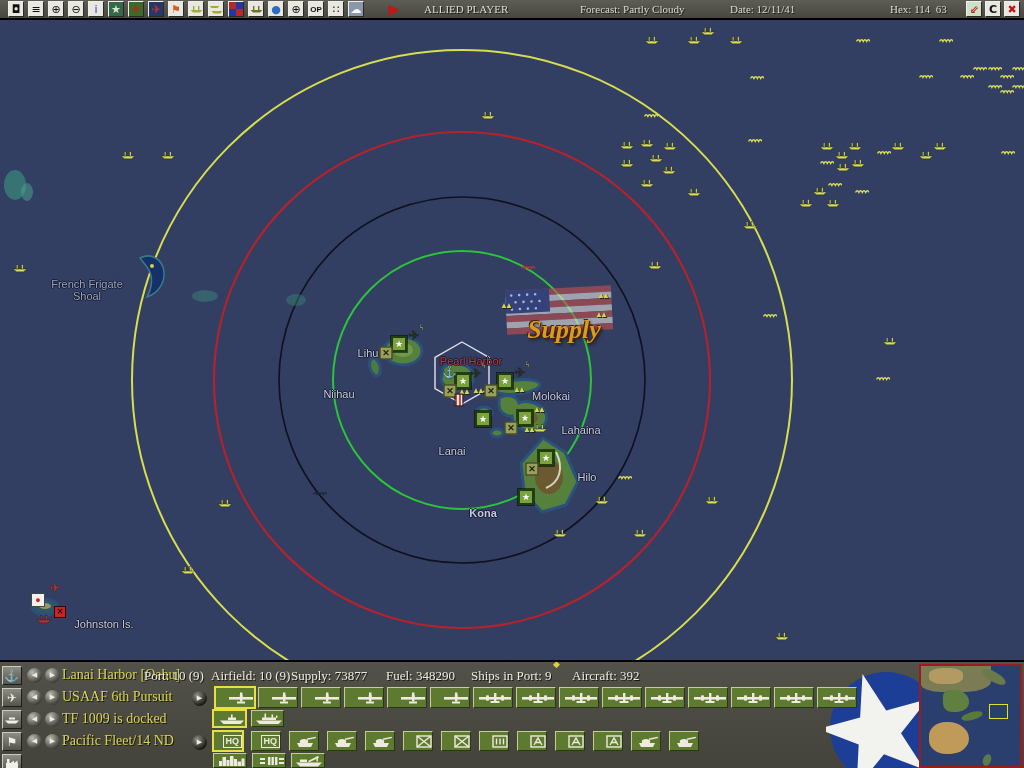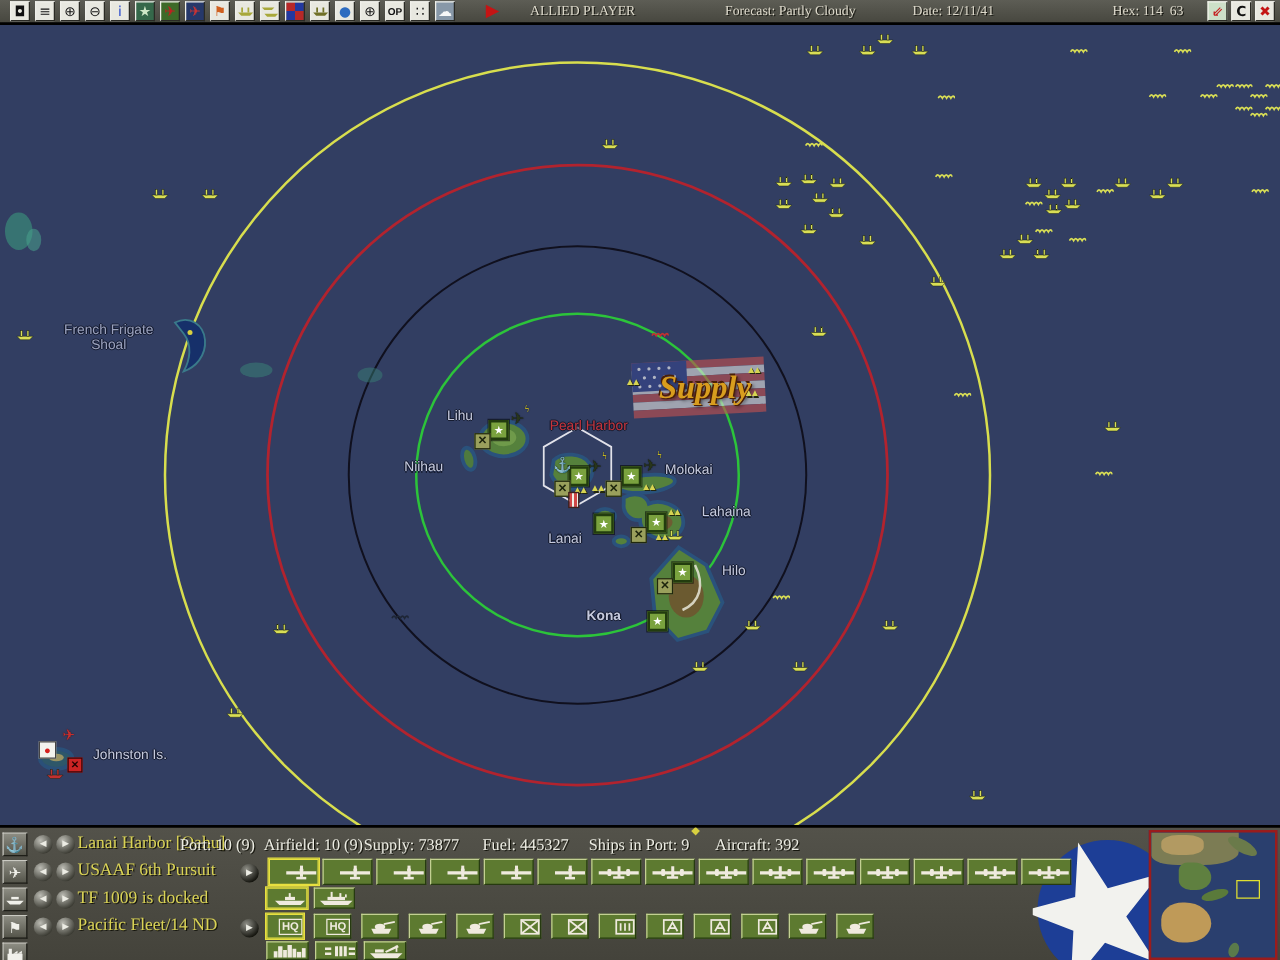--- a/index.html
+++ b/index.html
@@ -16,21 +16,21 @@
   .tb-icon.op{font:bold 8px "Liberation Sans",sans-serif;}
   .tb-icon.play{border:none;background:none!important;font-size:14px;}
   .tb-icon[data-name="sides-grid-icon"]{background:conic-gradient(#2238a0 0 25%,#b82828 0 50%,#2238a0 0 75%,#b82828 0);}
   .tb-text{position:absolute;top:3px;font-size:11px;color:#ddd9cb;white-space:pre;
     text-shadow:1px 1px 0 #1c1c16;}
   
   #map{position:absolute;left:0;top:20px;width:1024px;height:640px;background:#323e62;overflow:hidden;}
   #mapsvg{position:absolute;left:0;top:0;}
   .mlabel{position:absolute;transform:translate(-50%,-50%);font:11px "Liberation Sans",sans-serif;
     color:#c6cadd;white-space:pre;text-align:center;line-height:12px;
-    text-shadow:-1px 0 #161c30,1px 0 #161c30,0 -1px #161c30,0 1px #161c30;}
+    text-shadow:-1px 0 #161c30,1px 0 #161c30,0 -1px #161c30,0 1px #161c30;margin-top:20px;}
   .mlabel.dim{color:#9aa1bd;}
   .mlabel.red{color:#c5343c;font-weight:normal;}
   .mlabel.hawaii{font:italic bold 26px "Liberation Serif",serif;color:#d89d1e;
     text-shadow:1px 1px 0 #4a2008,-1px -1px 0 #4a2008,2px 2px 3px #00000090;}
   .sh{position:absolute;transform:translate(-50%,-50%);line-height:0;}
   .mu{position:absolute;transform:translate(-50%,-50%);display:flex;align-items:center;
     justify-content:center;line-height:1;box-sizing:border-box;}
   .mu-base{width:16px;height:16px;background:#7aa23e;border:2px solid #223c0e;
     box-shadow:0 0 0 1px #00000088;color:#fff;font-size:9px;}
   .mu-inf{width:13px;height:13px;background:#9aa05c;border:1px solid #20280e;color:#1c240c;font-size:9px;font-weight:bold;}
@@ -598,21 +598,21 @@
     <div class="mm" style="left:62px;top:88px;width:8px;height:12px;background:#5a7a4a;border-radius:50%;transform:rotate(20deg);" data-name="minimap-newzealand"></div>
     <div id="mmview" data-name="minimap-view-rectangle"></div>
   </div>
 <div class="pbtn" data-name="port-anchor-icon" style="top: 4px;">⚓</div>
     <div class="ball" data-name="prev-item-button-row1" style="left: 27px; top: 6px;">◀</div>
     <div class="ball" data-name="next-item-button-row1" style="left: 45px; top: 6px;">▶</div>
     <div class="plabel" data-name="row-label-1" style="top: 5px;">Lanai Harbor [Oahu]</div>
     <div class="pstat" data-name="base-stat-0" style="left: 144px; top: 6px;">Port: 10 (9)</div>
     <div class="pstat" data-name="base-stat-1" style="left: 211px; top: 6px;">Airfield: 10 (9)</div>
     <div class="pstat" data-name="base-stat-2" style="left: 291px; top: 6px;">Supply: 73877</div>
-    <div class="pstat" data-name="base-stat-3" style="left: 386px; top: 6px;">Fuel: 445327</div>
+    <div class="pstat" data-name="base-stat-3" style="left: 386px; top: 6px;">Fuel: 348290</div>
     <div class="pstat" data-name="base-stat-4" style="left: 471px; top: 6px;">Ships in Port: 9</div>
     <div class="pstat" data-name="base-stat-5" style="left: 572px; top: 6px;">Aircraft: 392</div>
     <div class="pbtn" data-name="aircraft-icon" style="top: 26px;">✈</div>
     <div class="ball" data-name="prev-item-button-row2" style="left: 27px; top: 28px;">◀</div>
     <div class="ball" data-name="next-item-button-row2" style="left: 45px; top: 28px;">▶</div>
     <div class="plabel" data-name="row-label-2" style="top: 27px;">USAAF 6th Pursuit</div>
     <div class="ball dark" data-name="expand-list-button-row2" style="left: 192px; top: 29px;">▶</div>
     <div class="sbox sel" data-name="fighter-unit-button" style="left: 215px; top: 25px; width: 40px; height: 21px;">
       <svg width="26" height="14" viewBox="0 0 26 14">
         <g fill="#efeade">

